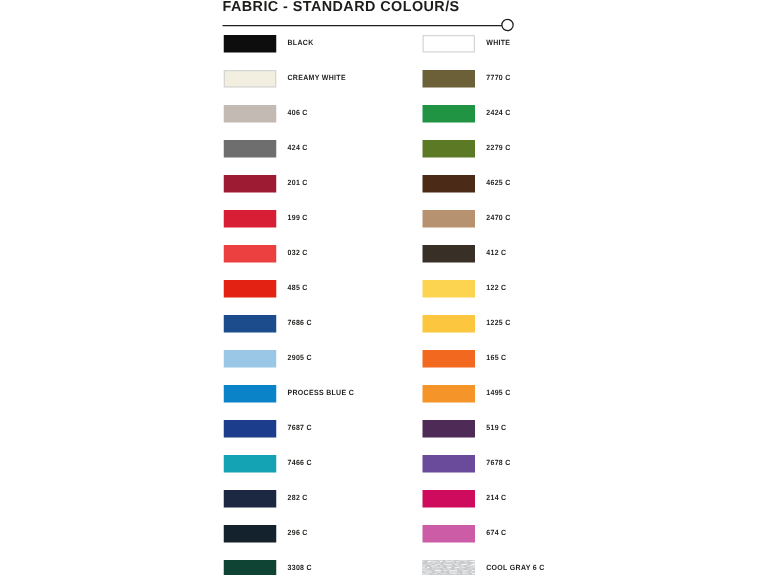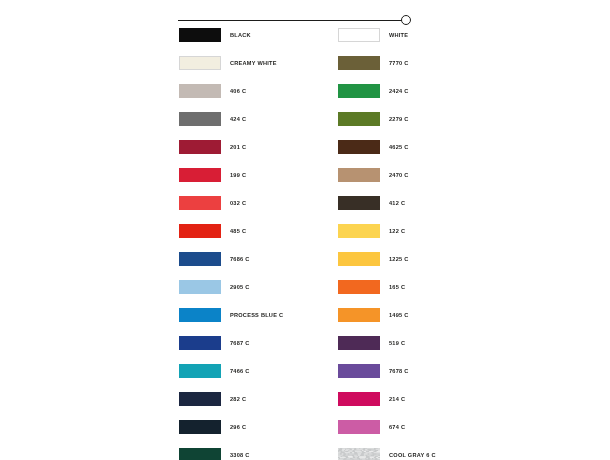--- a/index.html
+++ b/index.html
@@ -108,20 +108,23 @@
     font-family: "Liberation Sans", sans-serif;
     transform: scaleY(1.08);
     transform-origin: left center;
   }
 </style>
 </head>
 <body>
 
 <div id="sheet">
 
+  <div id="header">
+    <div id="title">FABRIC - STANDARD COLOUR/S</div>
+  </div>
 
   <div id="rule-wrap">
     <div id="rule-line"></div>
     <div id="rule-dot"></div>
   </div>
 
   <div class="column" id="col-left">
       <div class="swatch-row">
         <div class="chip" style="background: rgb(13, 13, 13);"></div>
         <div class="chip-label">BLACK</div>

